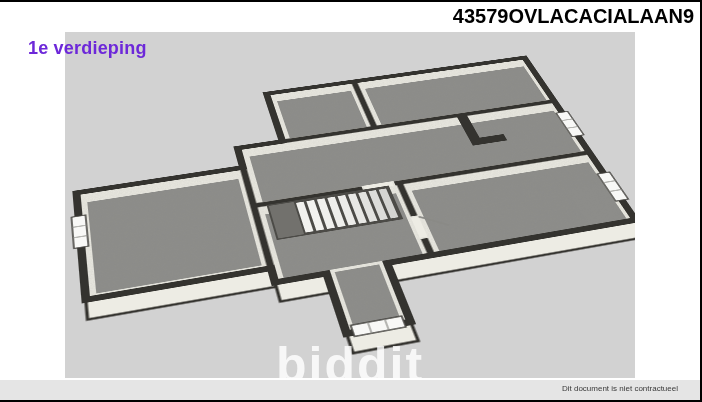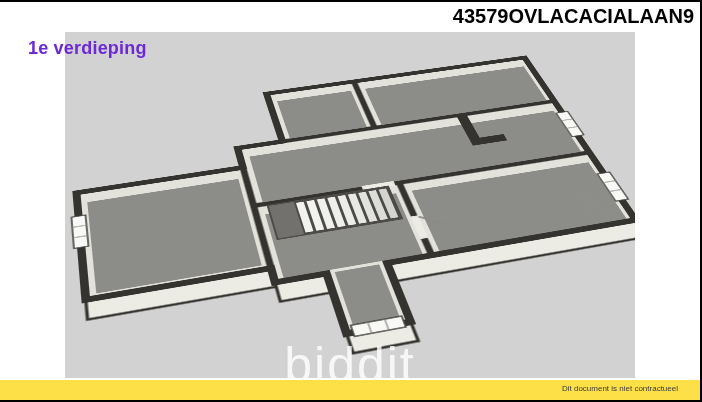--- a/index.html
+++ b/index.html
@@ -42,29 +42,29 @@
     perspective:1100px;
     perspective-origin:50% 42%;
   }
   .plan3d{
     position:absolute;left:0px;top:-48px;width:570px;height:432px;
     transform-origin:50% 50%;
     transform: rotateX(51deg) rotateZ(-14deg) scale(0.97);
   }
   .watermark{
     position:absolute;left:50%;top:308px;transform:translateX(-50%);
-    font-size:50px;font-weight:normal;letter-spacing:2px;
+    font-size:50px;font-weight:bold;letter-spacing:2px;
     color:rgba(255,255,255,0.82);
     z-index:10;
     line-height:1;
     user-select:none;
   }
   
   .footer{
-    position:absolute;left:0;right:0;bottom:2px;height:20px;background:#fde047;z-index:20;
+    position:absolute;left:0;right:0;bottom:2px;height:20px;background:#e5e5e5;z-index:20;
   }
   .disclaimer{
     position:absolute;right:24px;top:4px;
     font-size:8px;color:#3a3a3a;
   }
 </style>
 </head>
 <body>
 
 <div class="page">

